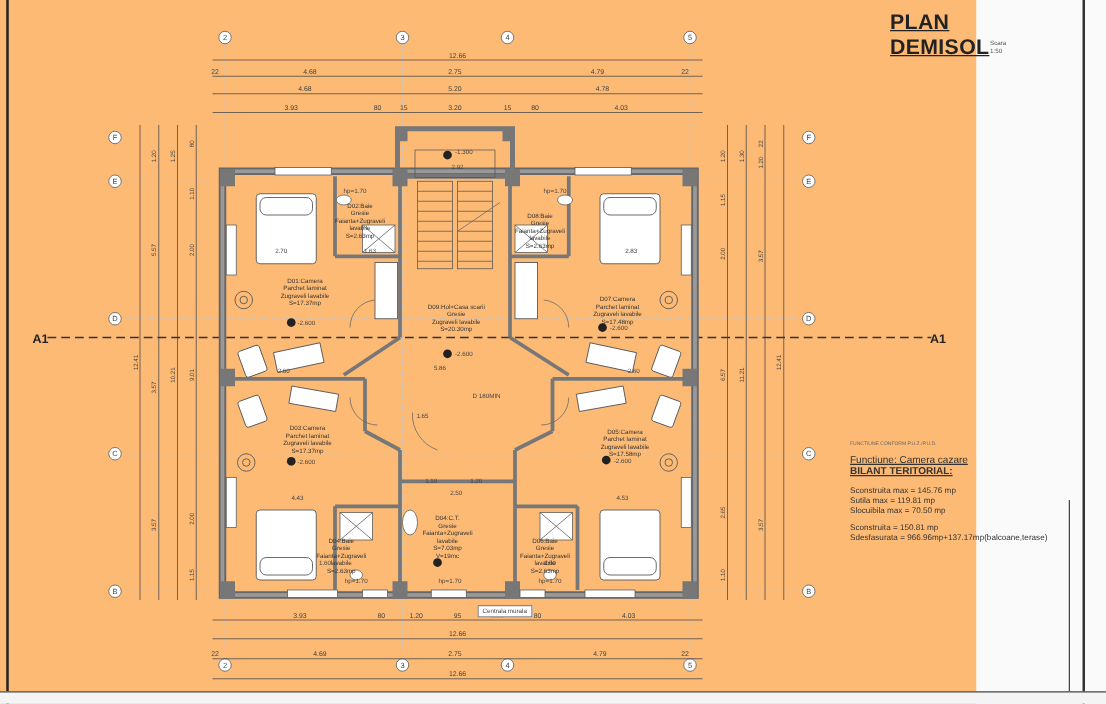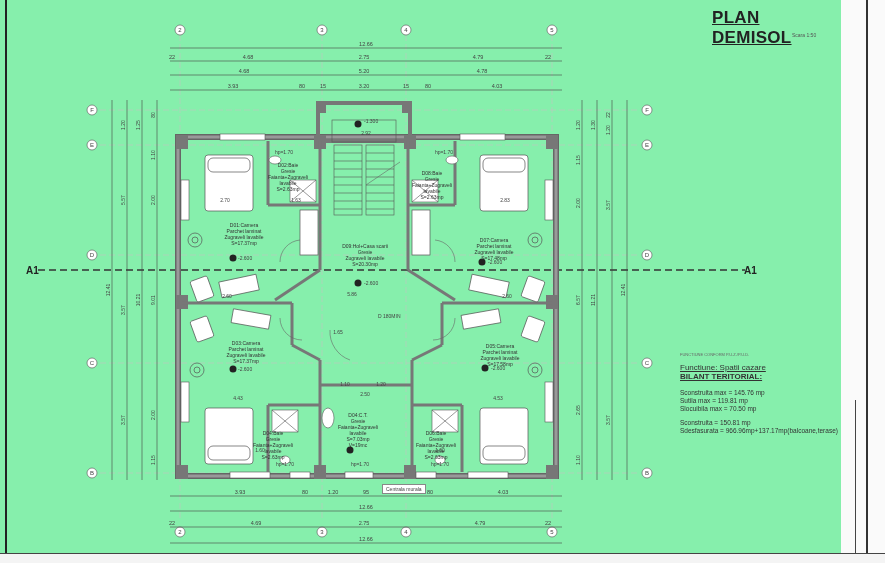--- a/index.html
+++ b/index.html
@@ -1,18 +1,18 @@
 <!DOCTYPE html>
 <html><head>
 <meta charset="utf-8">
 <style>
   * { box-sizing: border-box; margin: 0; padding: 0; }
   html, body { width: 885px; height: 563px; background: #fafafa; overflow: hidden; }
   body { font-family: "Liberation Sans", sans-serif; color: #333; position: relative; }
-  .sheet { position: absolute; left: 0; top: 0; width: 841px; height: 563px; background: #86efac; }
+  .sheet { position: absolute; left: 0; top: 0; width: 781px; height: 563px; background: #fdba74; }
   .frame-left { position: absolute; left: 5px; top: 0; width: 2px; height: 563px; background: #222; }
   .frame-right { position: absolute; left: 866px; top: 0; width: 2px; height: 563px; background: #333; }
   .title { position: absolute; left: 712px; top: 8px; font-size: 17px; font-weight: bold; letter-spacing: 0.3px; text-decoration: underline; color: #222; }
   .scale { position: absolute; left: 792px; top: 32px; font-size: 5px; color: #555; }
   svg { position: absolute; left: 0; top: 0; }
   .lbl { font-family: "Liberation Sans", sans-serif; fill: #444; }
   .legend { position: absolute; left: 680px; top: 352px; width: 180px; }
   .legend .tiny { font-size: 4px; color: #666; }
   .legend .func { font-size: 8px; text-decoration: underline; color: #333; margin-top: 6px; }
   .legend .bilant { font-size: 8px; font-weight: bold; text-decoration: underline; color: #333; }
@@ -451,21 +451,21 @@
         <div>lavabile</div>
         <div>S=7.03mp</div>
         <div>V=19mc</div>
       </div>
     </div>
 
   <div style="position:absolute;left:382px;top:484px;font-size:5px;color:#444;border:0.5px solid #888;padding:1px 3px;background:#fff;">Centrala murala</div>
 
   <div class="legend">
     <div class="tiny">FUNCTIUNE CONFORM P.U.Z./P.U.D.</div>
-    <div class="func">Functiune: Spatii cazare</div>
+    <div class="func">Functiune: Camera cazare</div>
     <div class="bilant">BILANT TERITORIAL:</div>
     <div class="group1">
       <div class="stat">Sconstruita max = 145.76 mp</div>
       <div class="stat">Sutila max = 119.81 mp</div>
       <div class="stat">Slocuibila max = 70.50 mp</div>
     </div>
     <div class="group2">
       <div class="stat">Sconstruita = 150.81 mp</div>
       <div class="stat">Sdesfasurata = 966.96mp+137.17mp(balcoane,terase)</div>
     </div>

